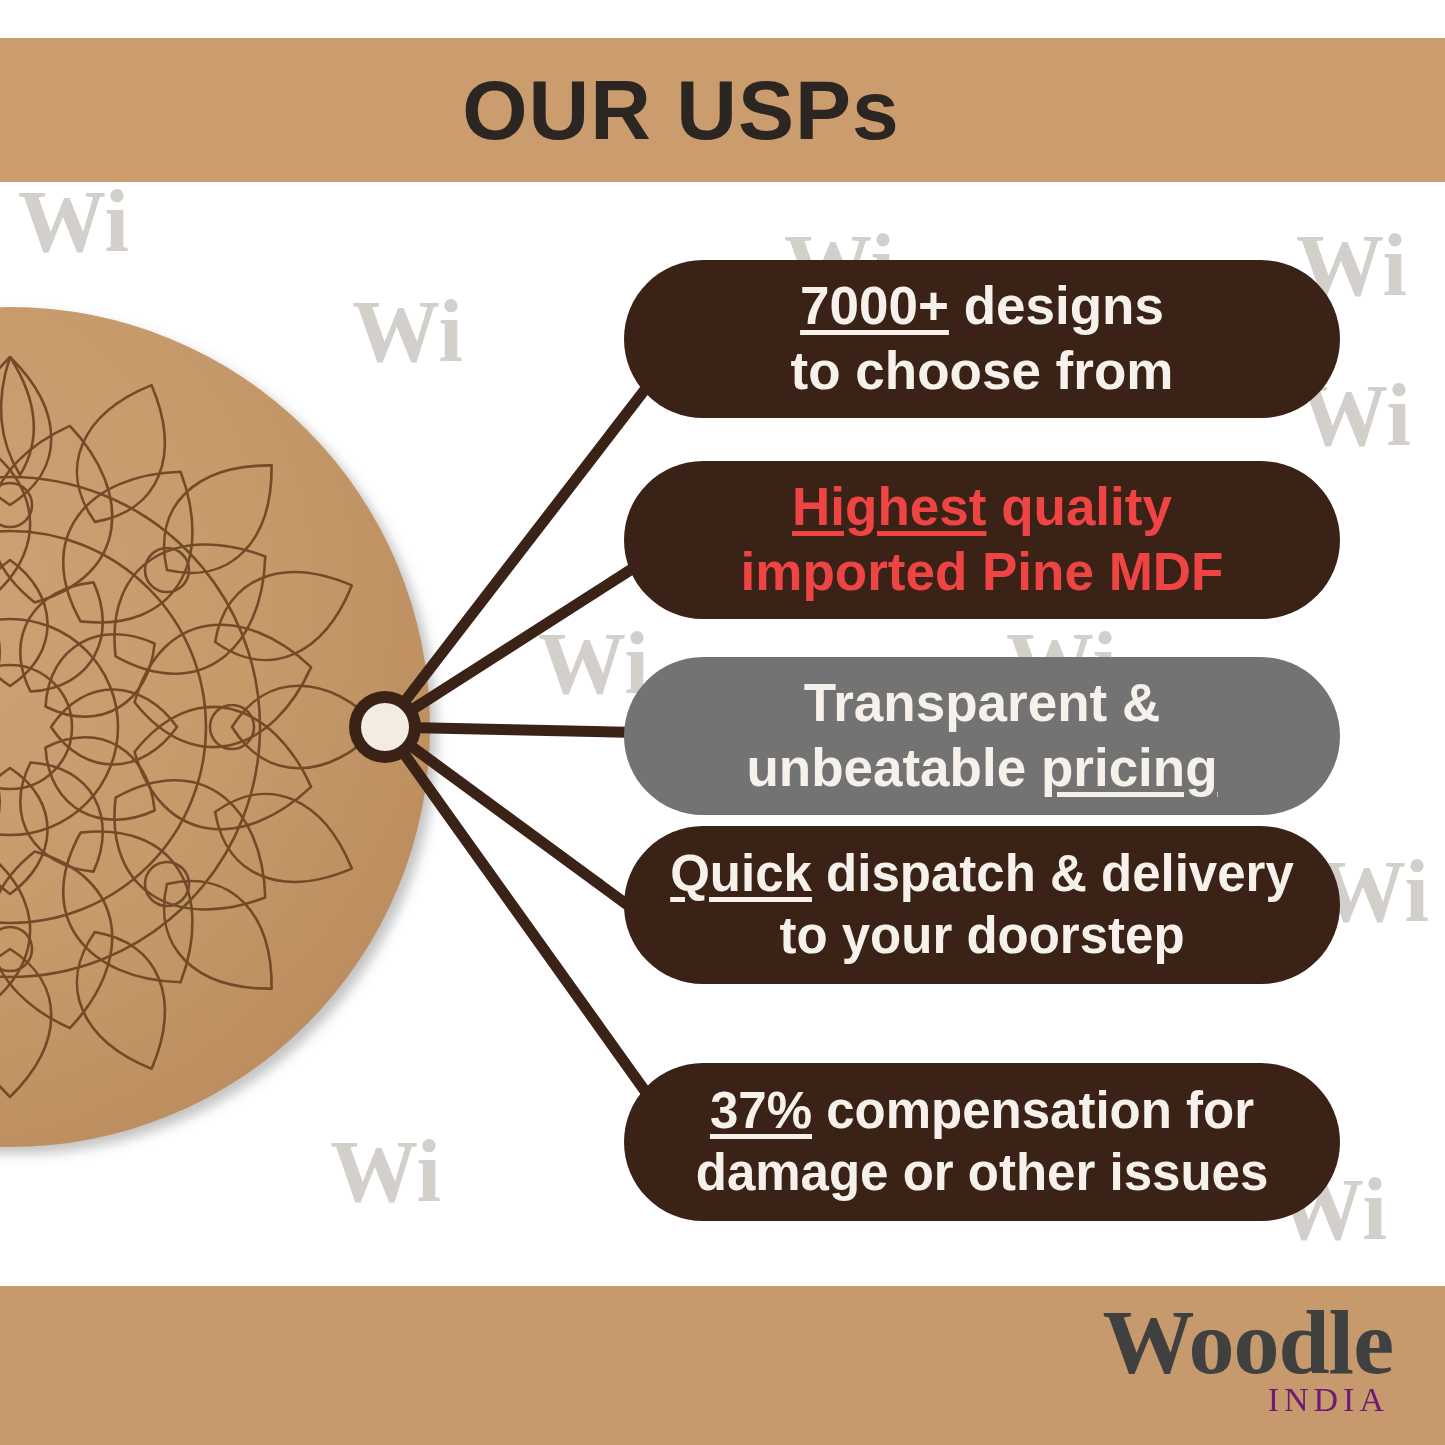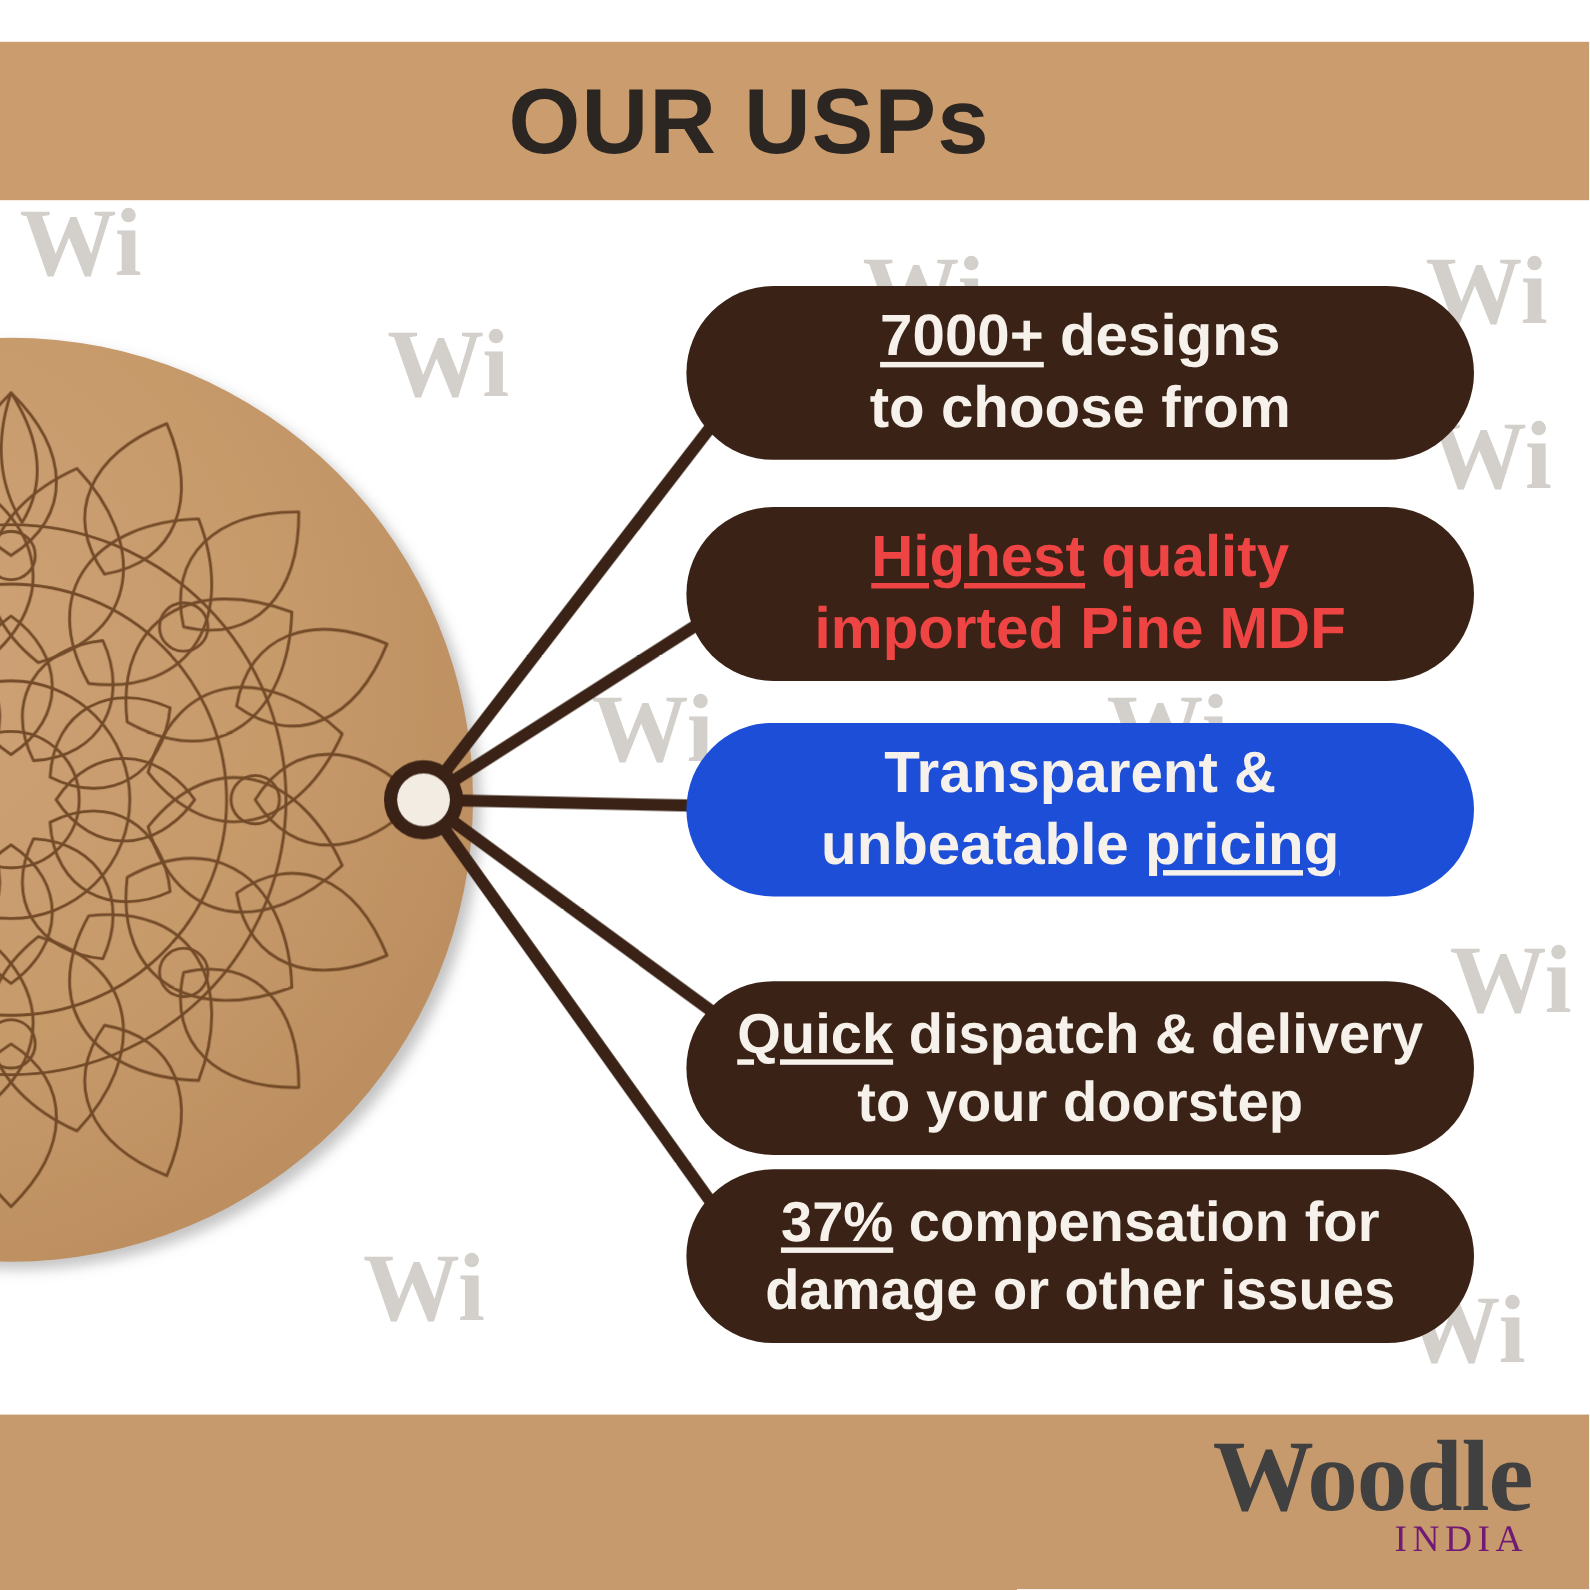--- a/index.html
+++ b/index.html
@@ -37,21 +37,21 @@
         text-align:center;color:#f6f1ea;
         font-family:"Liberation Sans",sans-serif;font-weight:700;
         box-sizing:border-box;padding:0 26px;}
   .pill .ln{display:block;white-space:nowrap;}
   .pill u{text-decoration:underline;text-underline-offset:6px;
           text-decoration-thickness:5px;}
 
   #pill-0{left:624px;top:260px;width:716px;height:158px;border-radius:79px;font-size:53px;line-height:1.22;}
   #pill-1{left:624px;top:461px;width:716px;height:158px;border-radius:79px;font-size:53px;line-height:1.22;}
   #pill-2{left:624px;top:657px;width:716px;height:158px;border-radius:79px;font-size:53px;line-height:1.22;}
-  #pill-3{left:624px;top:892px;width:716px;height:158px;border-radius:79px;font-size:51px;line-height:1.22;}
+  #pill-3{left:624px;top:826px;width:716px;height:158px;border-radius:79px;font-size:51px;line-height:1.22;}
   #pill-4{left:624px;top:1063px;width:716px;height:158px;border-radius:79px;font-size:51px;line-height:1.22;}
 </style>
 </head>
 <body>
 
 <div id="stage" style="background: rgb(255, 255, 255);">
 
   <div id="watermarks">
       <div class="wm" style="left: 18px; top: 178px; font-size: 88px; color: rgb(211, 208, 203);">Wi</div>
       <div class="wm" style="left: 352px; top: 288px; font-size: 88px; color: rgb(211, 208, 203);">Wi</div>
@@ -292,21 +292,21 @@
         <span class="ln"><u>7000+</u> designs</span>
         <span class="ln">to choose from</span>
       </div>
     </div>
   <div class="pill" id="pill-1" style="background: rgb(58, 35, 22); color: #ef4444;">
       <div>
         <span class="ln"><u>Highest</u> quality</span>
         <span class="ln">imported Pine MDF</span>
       </div>
     </div>
-  <div class="pill" id="pill-2" style="background: #1d4ed8; color: rgb(246, 241, 234);">
+  <div class="pill" id="pill-2" style="background: #737373; color: rgb(246, 241, 234);">
       <div>
         <span class="ln">Transparent &amp;</span>
         <span class="ln">unbeatable <u>pricing</u></span>
       </div>
     </div>
   <div class="pill" id="pill-3" style="background: rgb(58, 35, 22); color: rgb(246, 241, 234);">
       <div>
         <span class="ln"><u>Quick</u> dispatch &amp; delivery</span>
         <span class="ln">to your doorstep</span>
       </div>

